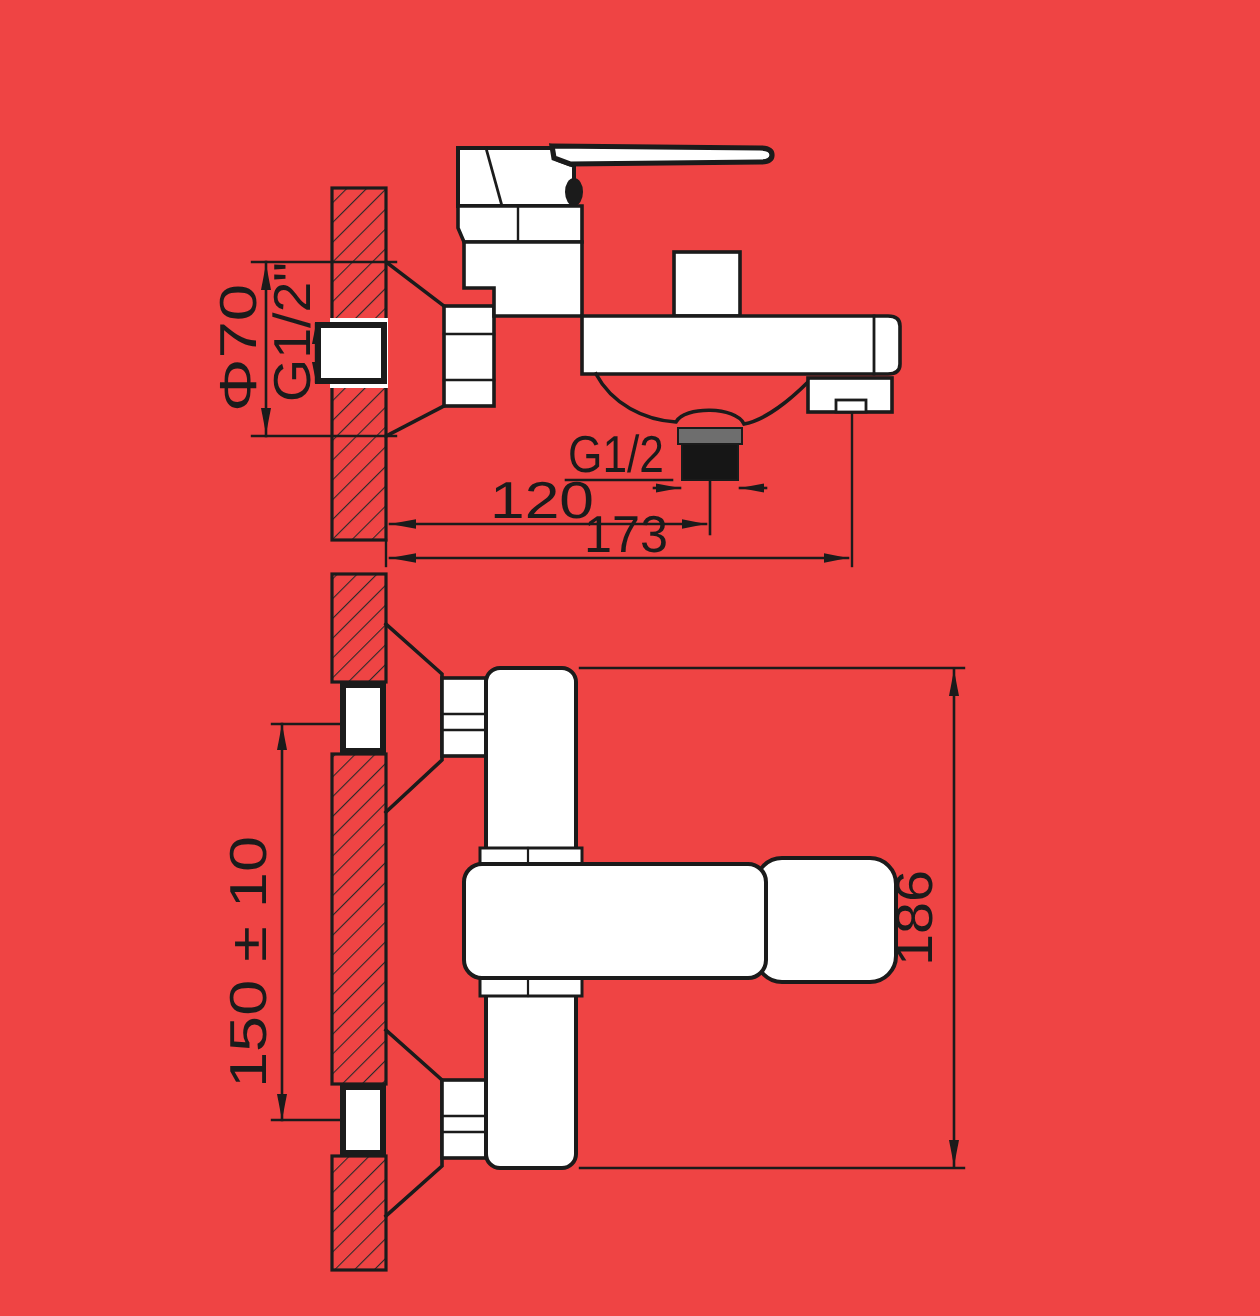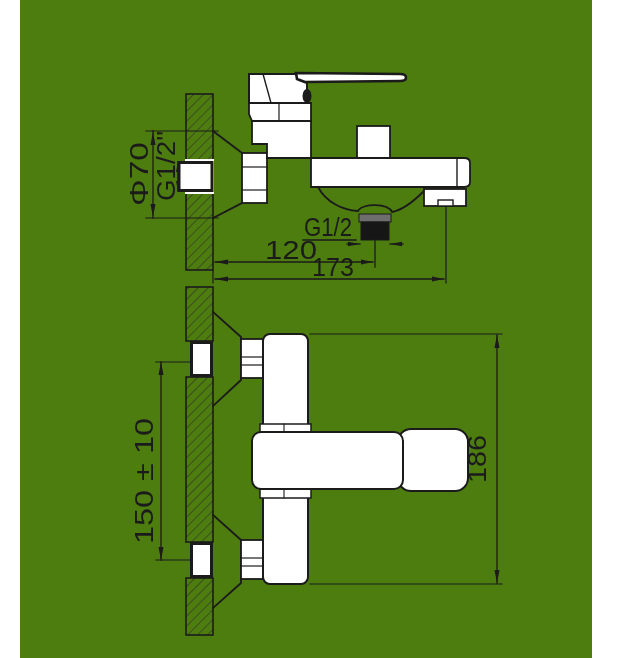--- a/index.html
+++ b/index.html
@@ -1,16 +1,16 @@
 <!DOCTYPE html>
 <html><head>
 <meta charset="utf-8">
 <style>
   html,body{margin:0;padding:0;background:#ffffff;}
-  .page{width:572px;height:658px;background:#4d7c0f;position:relative;overflow:hidden;margin-left:20px;}
+  .page{width:630px;height:658px;background:#ef4444;position:relative;overflow:hidden;}
   svg{display:block;}
   text{font-family:"Liberation Sans","DejaVu Sans",sans-serif;fill:#1b1b1b;}
   .dim-text{font-size:26px;}
 </style>
 </head>
 <body>
 
 <div class="page">
 <svg width="630" height="658" viewBox="0 0 630 658">
   <defs>

